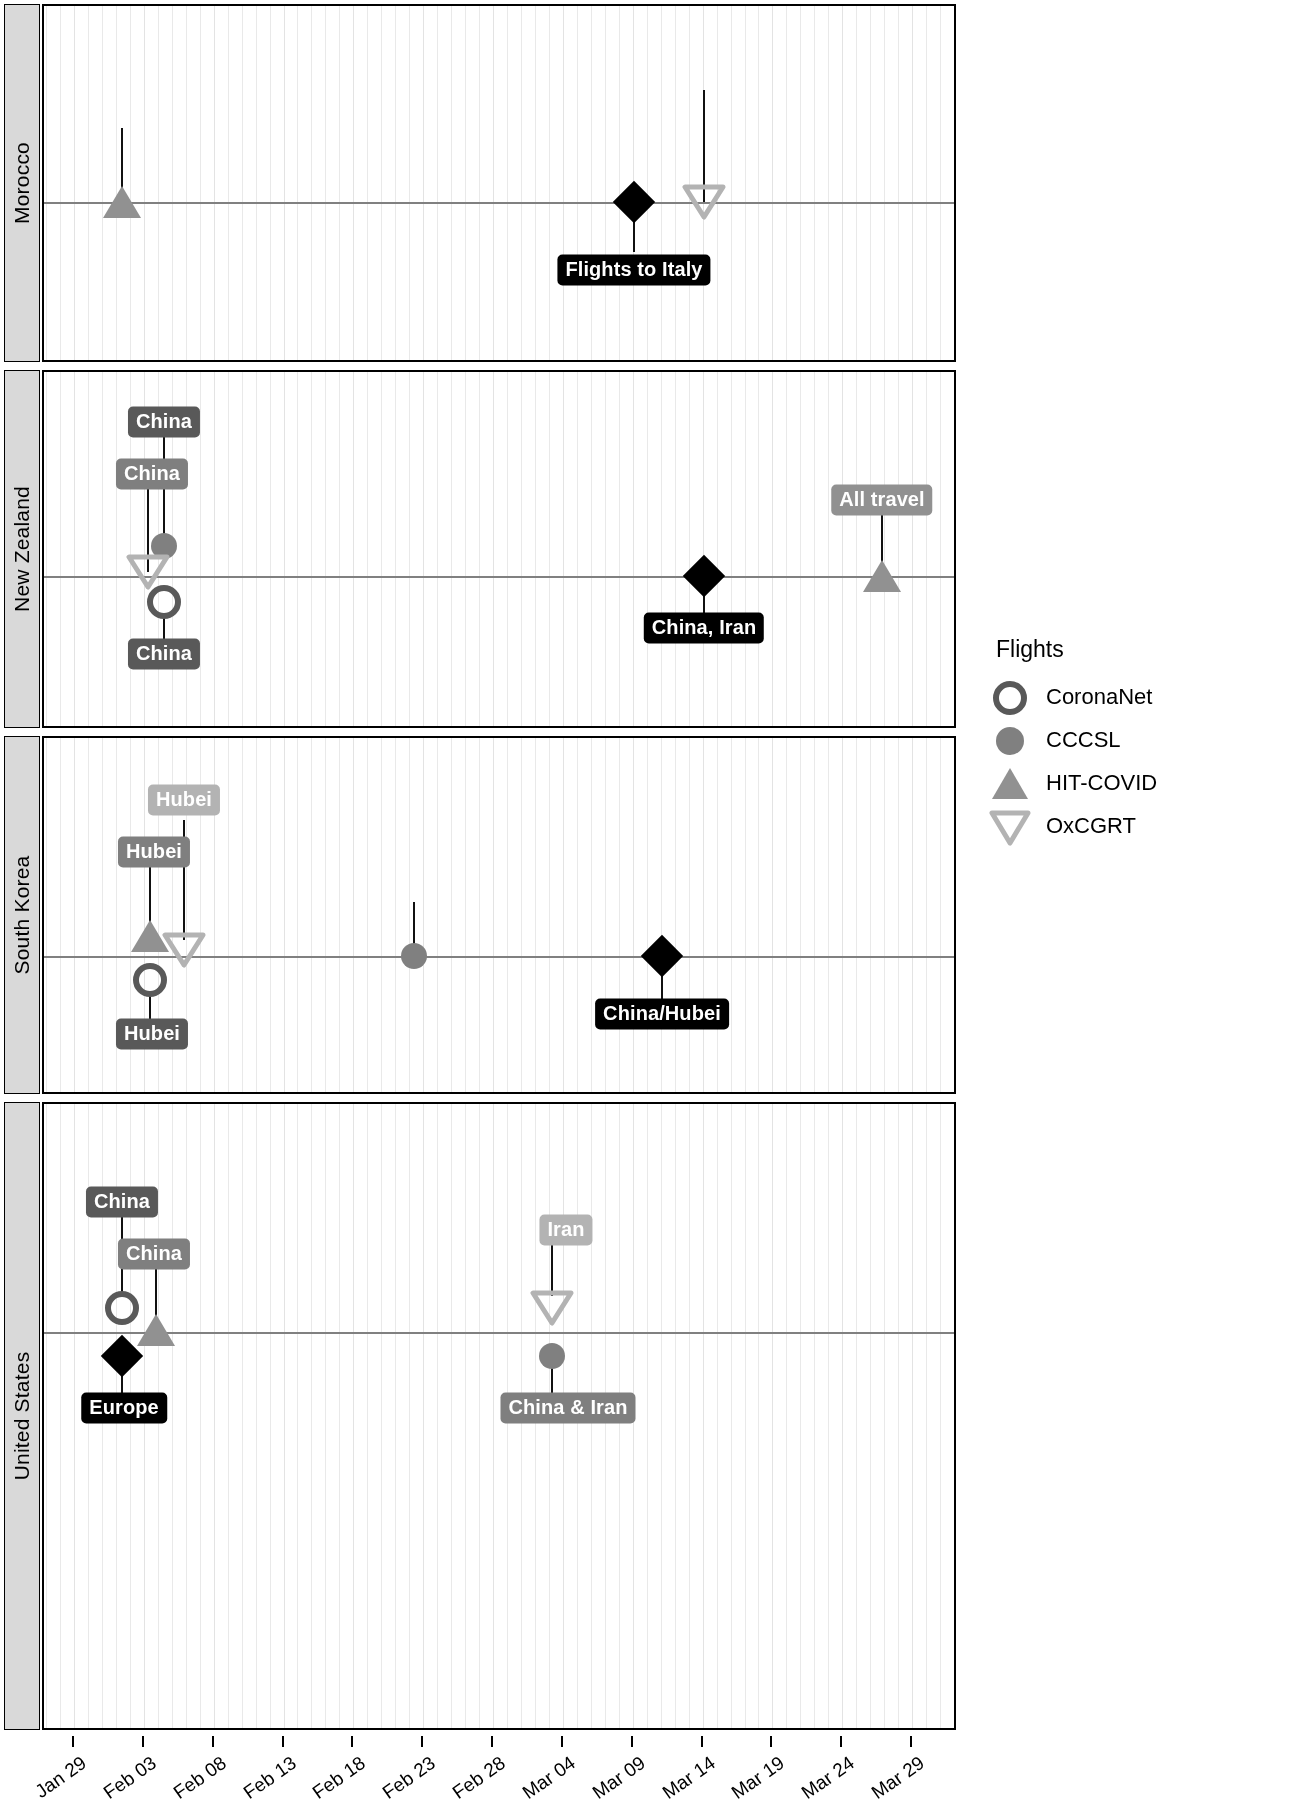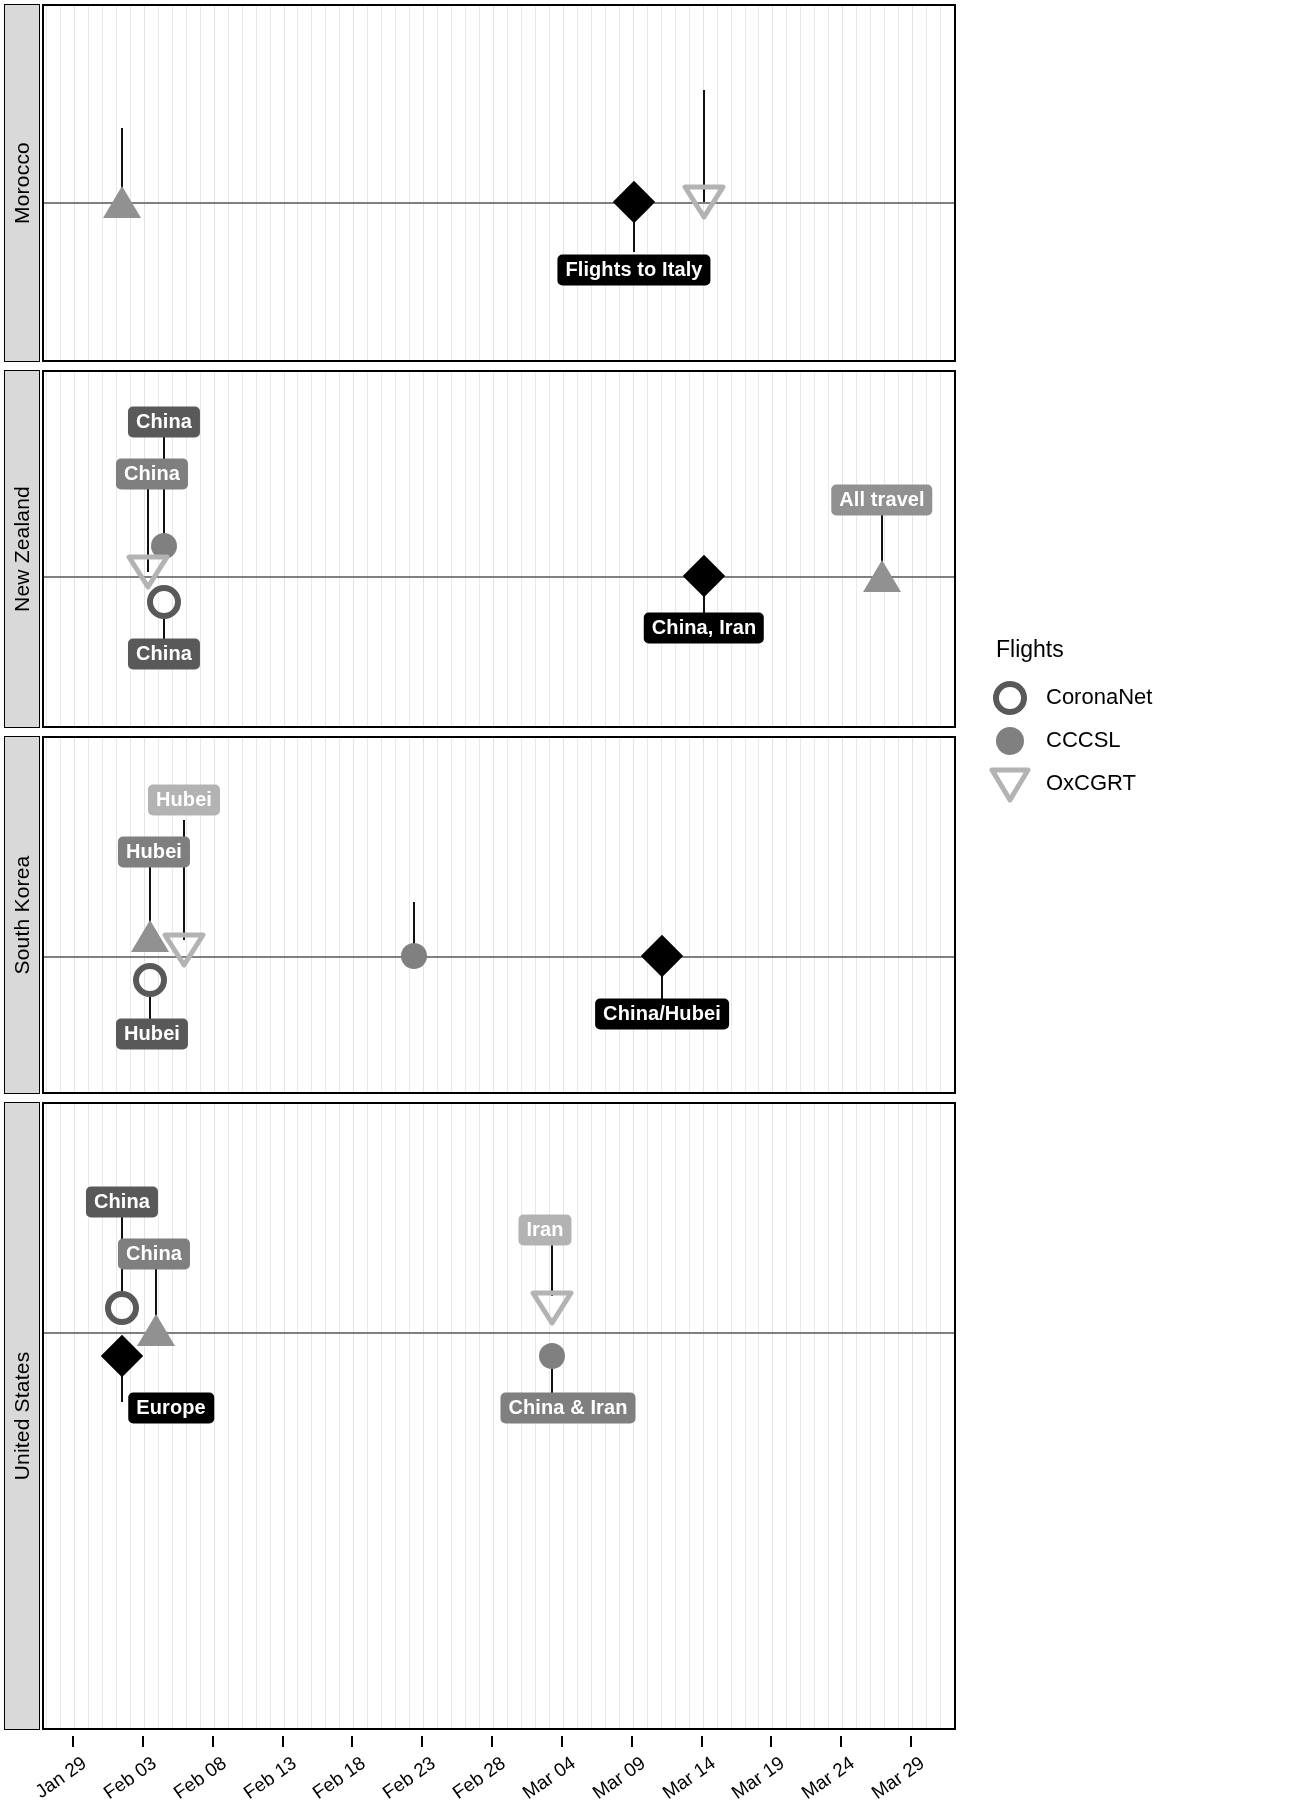--- a/index.html
+++ b/index.html
@@ -497,31 +497,31 @@
       <div class="mk" style="left:112px;top:226px;">
         <div class="stem" style="left:-1px;top:-74px;height:60px;"></div>
         <div class="tri-up" style="left:0;top:0;"></div>
       </div>
       <div class="lbl cccsl" style="left:110px;top:150px;">China</div>
 
       <div class="mk" style="left:78px;top:252px;">
         <div class="stem" style="left:-1px;top:12px;height:34px;"></div>
         <div class="diamond" style="left:0;top:0;"></div>
       </div>
-      <div class="lbl acaps" style="left:80px;top:304px;margin-left:47px;">Europe</div>
+      <div class="lbl acaps" style="left:80px;top:304px;">Europe</div>
 
       <div class="mk" style="left:508px;top:204px;">
         <div class="stem" style="left:-1px;top:-74px;height:62px;"></div>
         <div class="tri-down-open" style="left:0;top:0;">
           <svg width="44" height="36" viewBox="0 0 44 36">
               <polygon points="3,3 41,3 22,33" fill="none" stroke="#b3b3b3" stroke-width="5" stroke-linejoin="round"></polygon>
             </svg>
         </div>
       </div>
-      <div class="lbl oxcgrt" style="left:501px;top:126px;">Iran</div>
+      <div class="lbl oxcgrt" style="left:522px;top:126px;">Iran</div>
 
       <div class="mk" style="left:508px;top:252px;">
         <div class="stem" style="left:-1px;top:10px;height:32px;"></div>
         <div class="circle-fill" style="left:0;top:0;"></div>
       </div>
       <div class="lbl cccsl" style="left:524px;top:304px;">China &amp; Iran</div>
     </div>
   </div>
 
   <div id="axis">
@@ -568,20 +568,28 @@
 
     <div class="lgrow">
       <div class="lgkey">
         <svg width="52" height="38" viewBox="0 0 52 38">
             <circle cx="22" cy="19" r="14" fill="#808080"></circle>
           </svg>
       </div>
       <div class="lgtxt">CCCSL</div>
     </div>
 
+    <div class="lgrow">
+      <div class="lgkey">
+        <svg width="52" height="38" viewBox="0 0 52 38">
+            <polygon points="22,3 40,34 4,34" fill="#919191"></polygon>
+          </svg>
+      </div>
+      <div class="lgtxt">HIT-COVID</div>
+    </div>
 
     <div class="lgrow">
       <div class="lgkey">
         <svg width="52" height="38" viewBox="0 0 52 38">
             <polygon points="4,5 40,5 22,35" fill="none" stroke="#b3b3b3" stroke-width="5" stroke-linejoin="round"></polygon>
           </svg>
       </div>
       <div class="lgtxt">OxCGRT</div>
     </div>
   </div>

